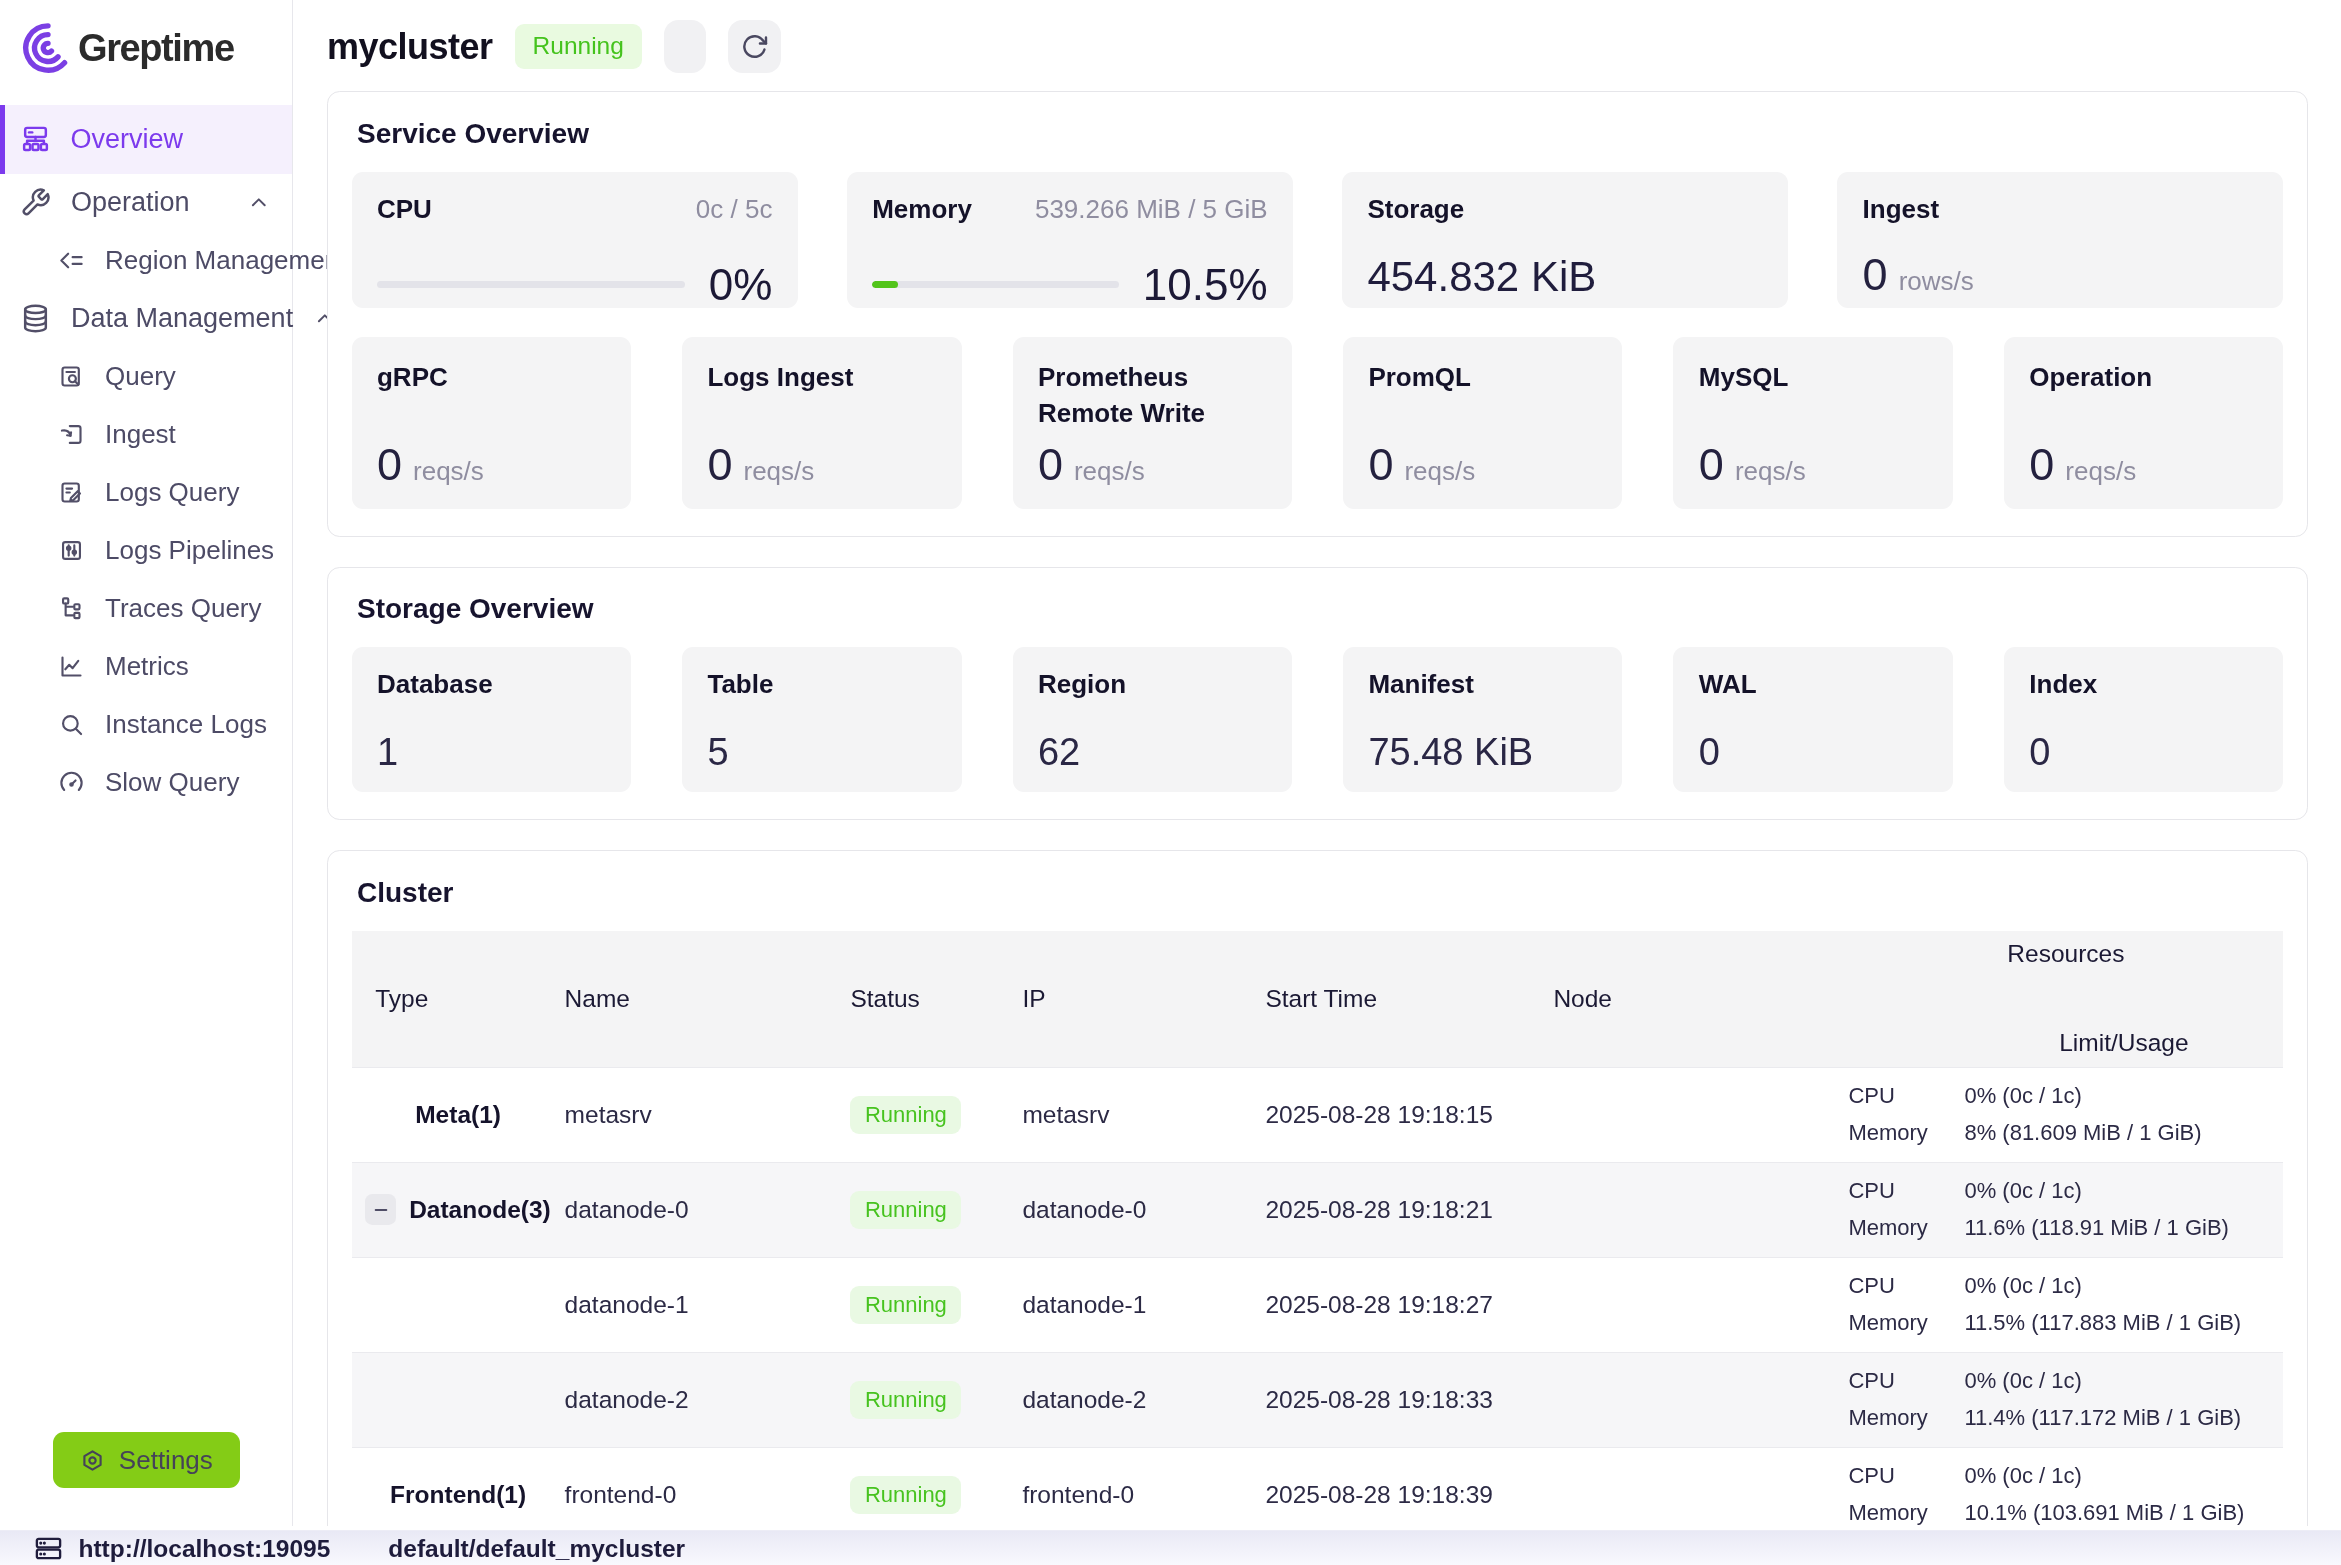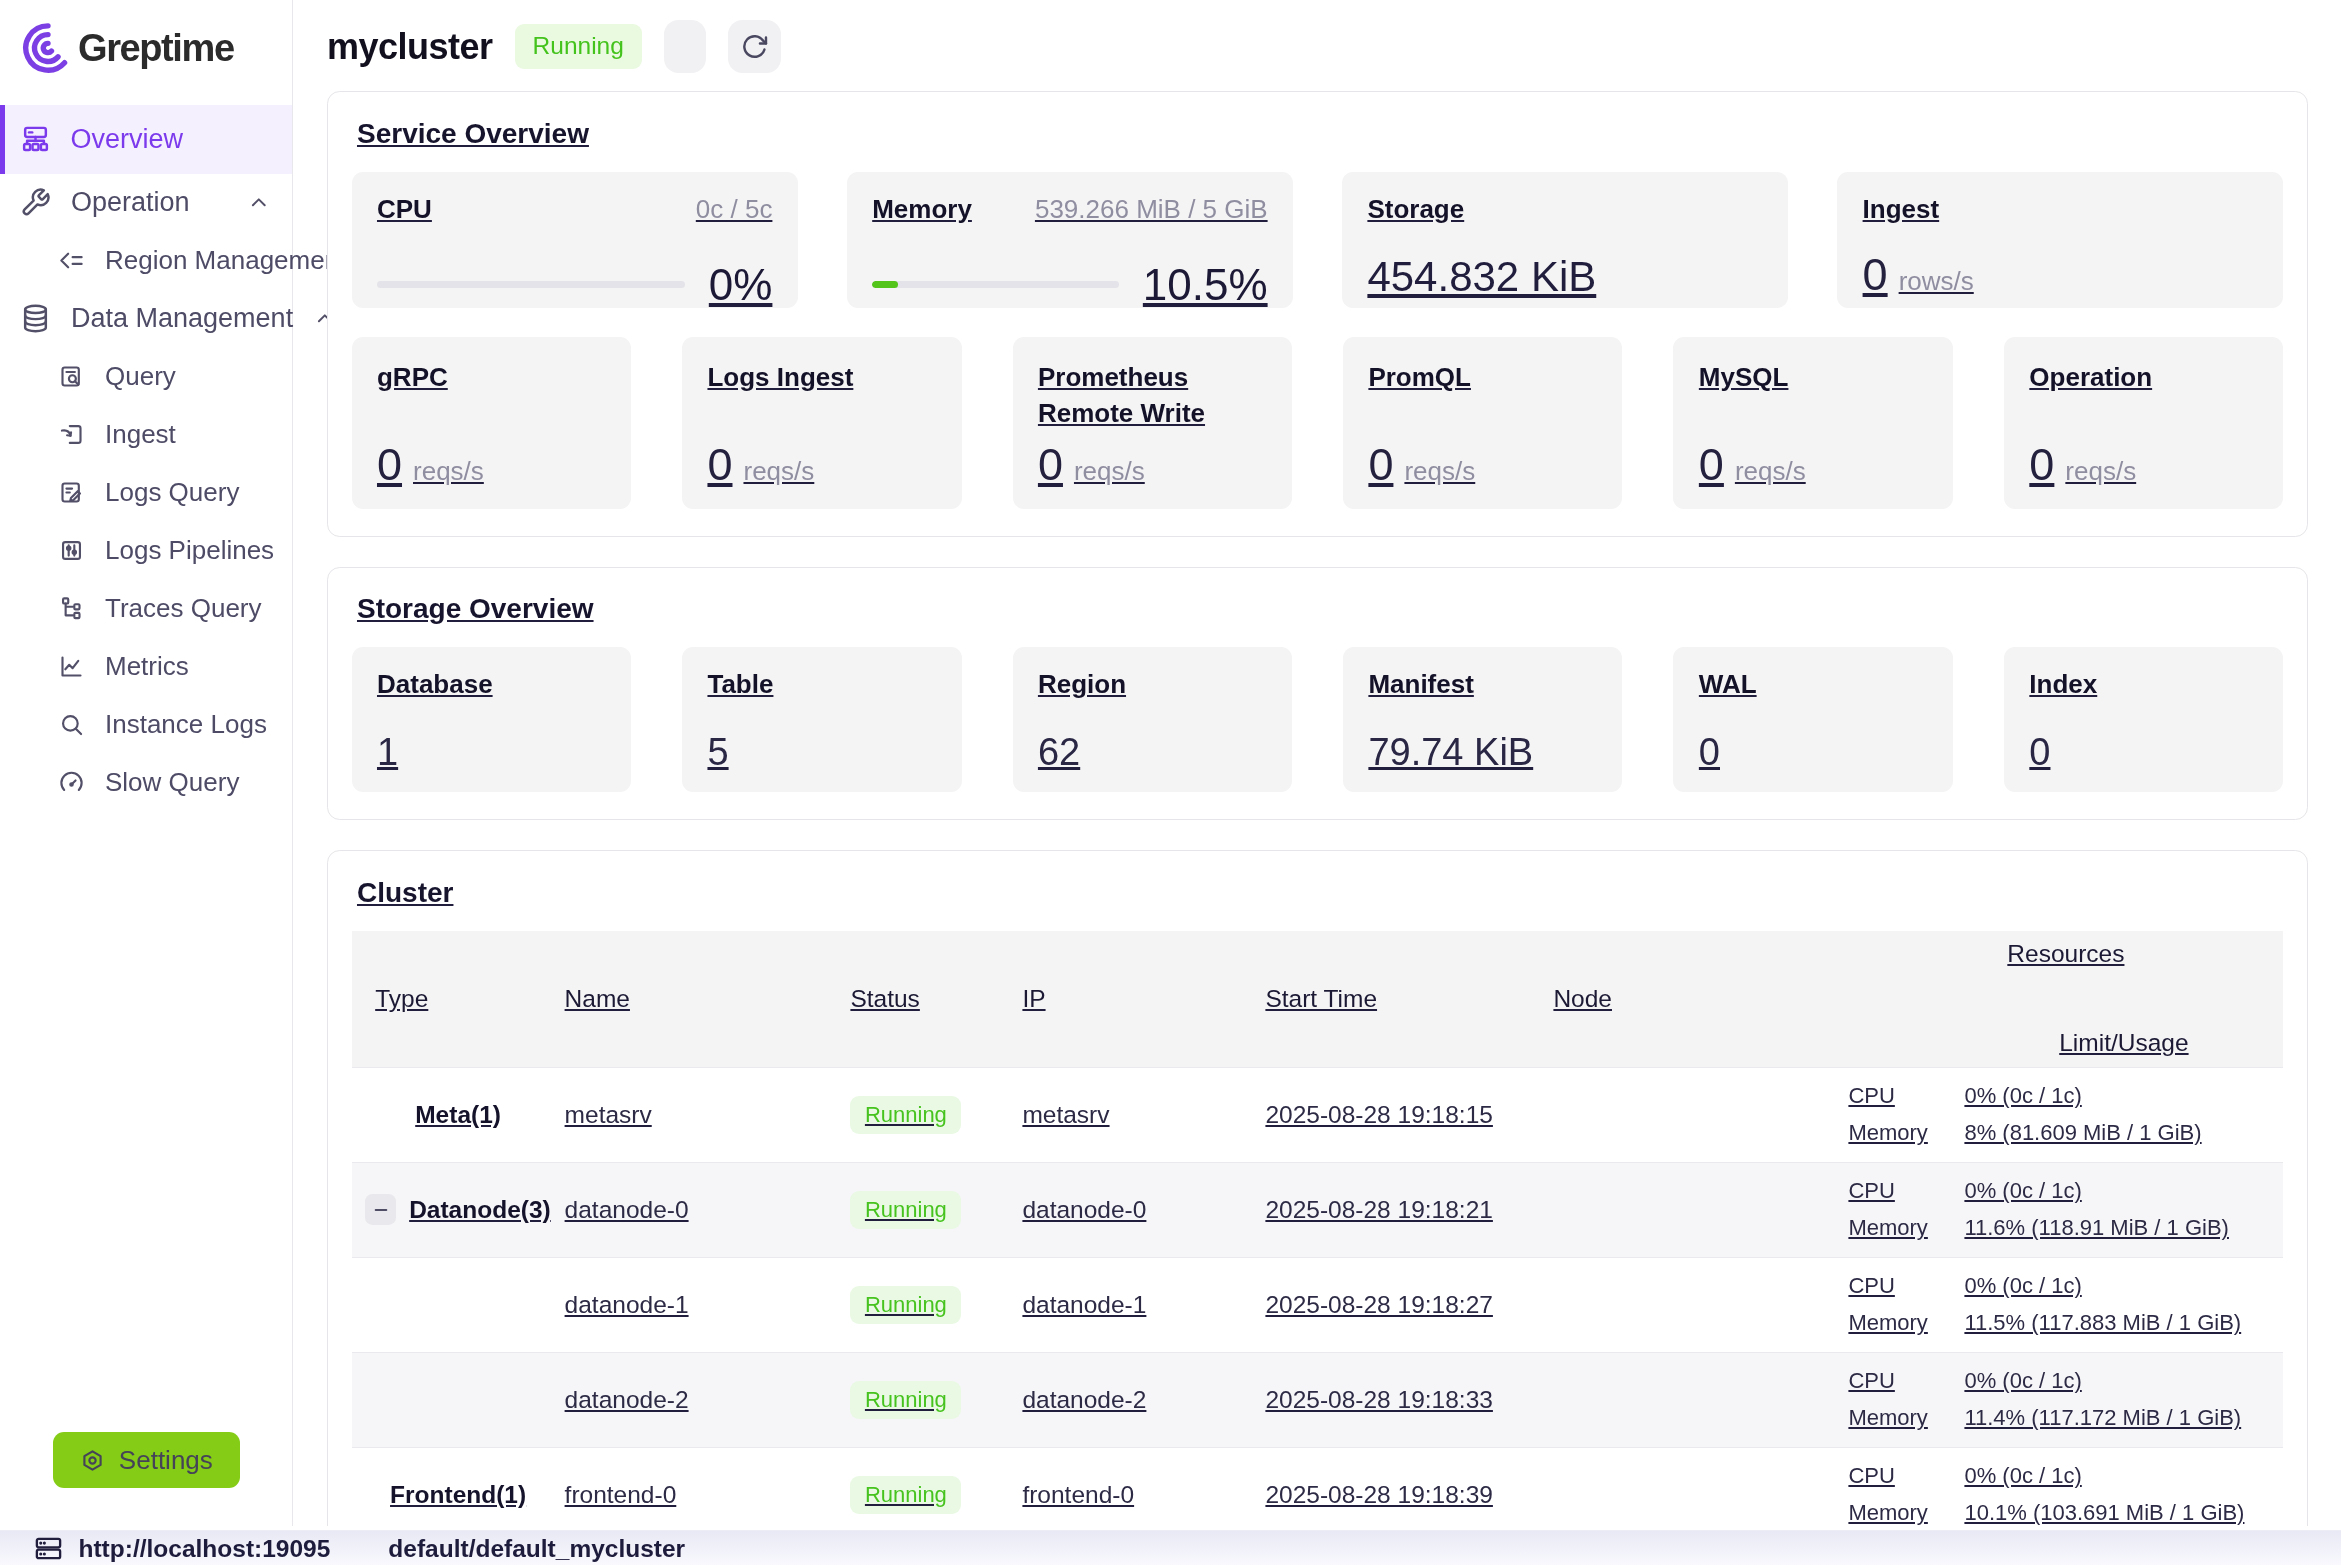--- a/index.html
+++ b/index.html
@@ -57,21 +57,21 @@
     font-size:24.5px; color:#45c31d; background:#e9fae0; border-radius:9px;
     padding:10px 18px; line-height:1;
   }
   .hdr-btn { border:none; background:#f1f1f3; border-radius:14.5px; height:53px; cursor:pointer;
     display:flex; align-items:center; justify-content:center; }
   .hdr-btn.empty { width:42px; }
   .hdr-btn.refresh { width:53px; }
 
   .panel {
     margin:0 34px 30px; border:0.9px solid #e6e6ea; border-radius:12.7px;
-    background:#fff; padding:22px 23.6px 27px;text-decoration:underline;
+    background:#fff; padding:22px 23.6px 27px;
   }
   .panel-title { font-size:28px; font-weight:700; color:#17142e; margin:3.6px 0 22px 5.4px; }
 
   
   .grid4 { display:grid; grid-template-columns:repeat(4,1fr); gap:49px; }
   .grid6 { display:grid; grid-template-columns:repeat(6,1fr); gap:51px; }
   .card { background:#f4f4f5; border-radius:11px; padding:22px 25.4px; }
   .mc { height:136px; }
   .mc-top { display:flex; justify-content:space-between; align-items:baseline; font-size:26px; }
   .mc-label { font-weight:700; color:#141229; }
@@ -413,21 +413,21 @@
       <div class="card stat-card">
         <div class="stat-label">Table</div>
         <div class="stat-value">5</div>
       </div>
       <div class="card stat-card">
         <div class="stat-label">Region</div>
         <div class="stat-value">62</div>
       </div>
       <div class="card stat-card">
         <div class="stat-label">Manifest</div>
-        <div class="stat-value">79.74 KiB</div>
+        <div class="stat-value">75.48 KiB</div>
       </div>
       <div class="card stat-card">
         <div class="stat-label">WAL</div>
         <div class="stat-value">0</div>
       </div>
       <div class="card stat-card">
         <div class="stat-label">Index</div>
         <div class="stat-value">0</div>
       </div>
     </div>

